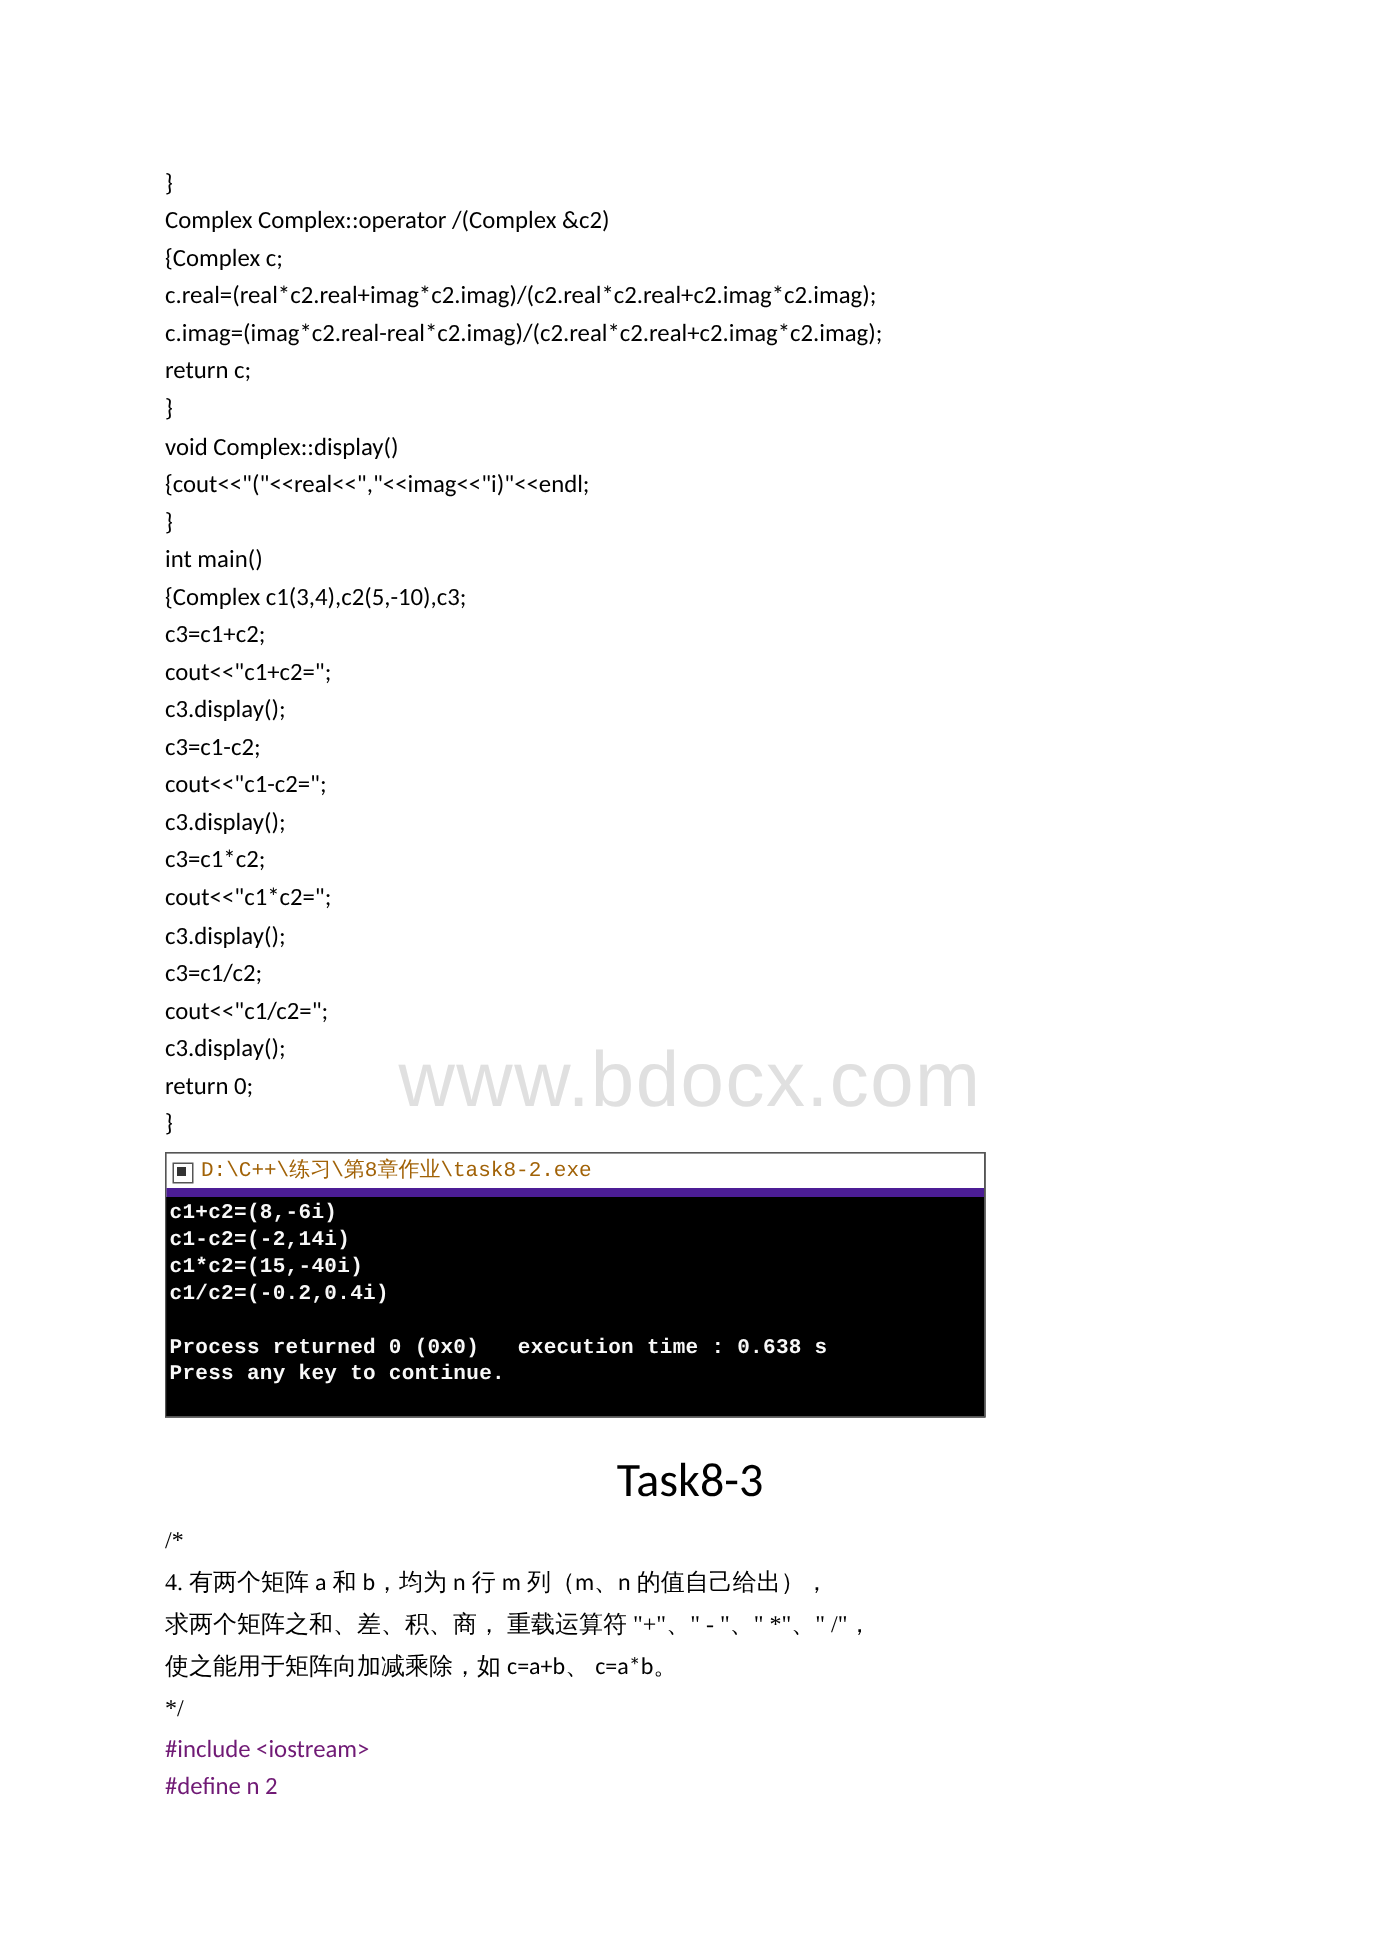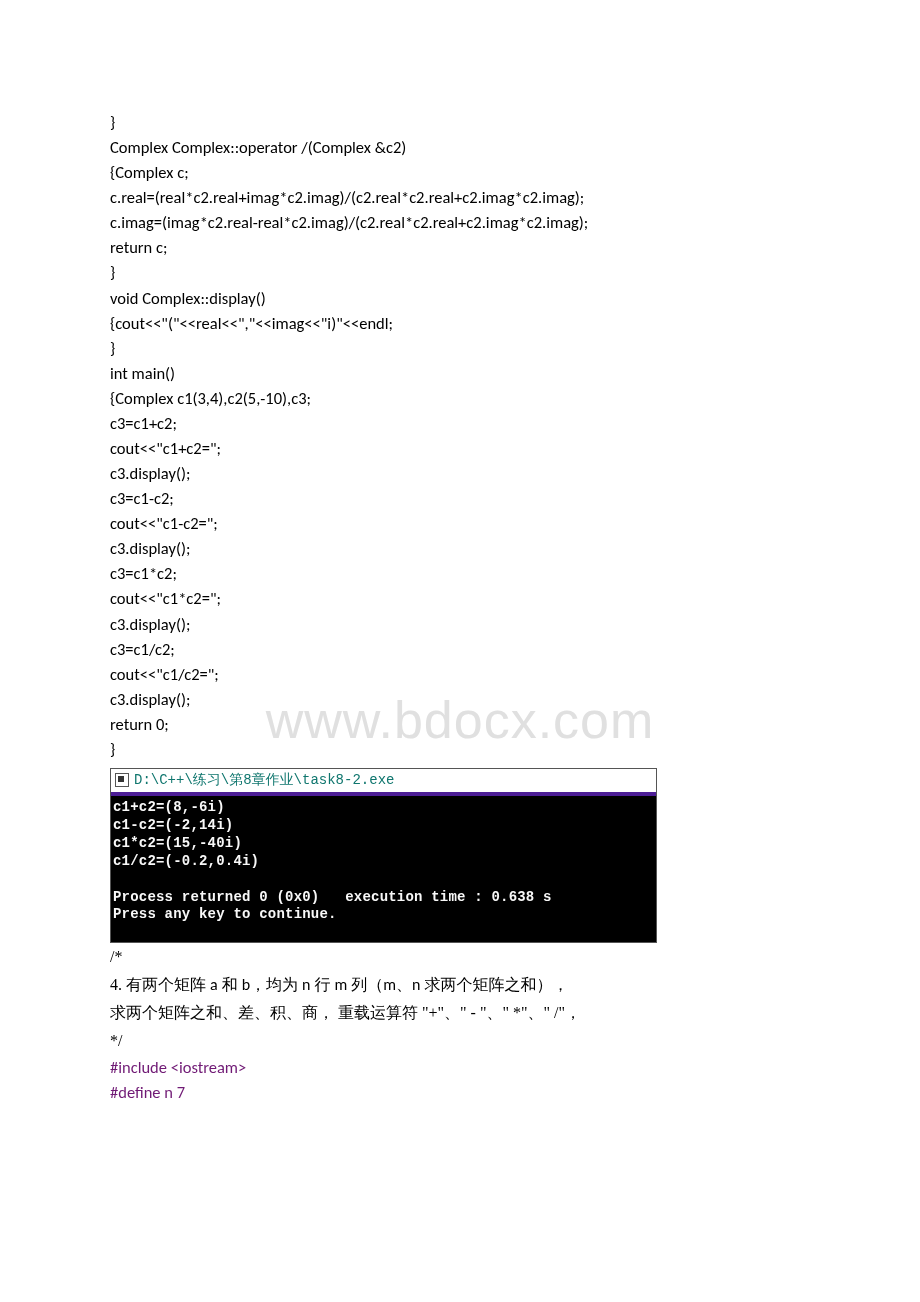--- a/index.html
+++ b/index.html
@@ -39,26 +39,26 @@
   }
   .console-window {
     width: 545px;
     margin-top: 6px;
     border: 1px solid #555;
     background: #000;
     font-family: "Courier New", monospace;
   }
   .console-title {
     background: #fff;
-    border-bottom: 4px solid #4c1d95;
+    border-bottom: 6px solid #4c1d95;
     padding: 2px 4px 3px 4px;
     font-size: 14px;
-    color: #0f766e;
+    color: #a16207;
     display: flex;
-    align-items: center;
+    align-items: flex-end;
     gap: 5px;
     font-family: SimSun, "Courier New", monospace;
   }
   .console-icon {
     width: 14px;
     height: 14px;
     border: 1px solid #555;
     background: #fff;
     display: inline-block;
     position: relative;
@@ -145,25 +145,29 @@
       </div>
       <div class="console-body" id="console-body">c1+c2=(8,-6i)
 c1-c2=(-2,14i)
 c1*c2=(15,-40i)
 c1/c2=(-0.2,0.4i)
 
 Process returned 0 (0x0)   execution time : 0.638 s
 Press any key to continue.</div>
     </div>
 
+    <div class="heading">Task8-3</div>
 
     <div class="cn-text">
       <div>/*</div>
       <div>
-        <span>4.    有两个矩阵 </span><span class="lat">a</span><span> 和 </span><span class="lat">b</span><span>，均为 </span><span class="lat">n</span><span> 行 </span><span class="lat">m</span><span> 列（</span><span class="lat">m、n</span><span> 求两个矩阵之和），</span>
+        <span>4.    有两个矩阵 </span><span class="lat">a</span><span> 和 </span><span class="lat">b</span><span>，均为 </span><span class="lat">n</span><span> 行 </span><span class="lat">m</span><span> 列（</span><span class="lat">m、n</span><span> 的值自己给出），</span>
       </div>
       <div>求两个矩阵之和、差、积、商，  重载运算符 "+"、" - "、" *"、" /"，</div>
+      <div>
+        <span>使之能用于矩阵向加减乘除，如 </span><span class="lat">c=a+b</span><span>、  </span><span class="lat">c=a*b</span><span>。</span>
+      </div>
       <div>*/</div>
       <div class="end-code">#include &lt;iostream&gt;</div>
-      <div class="end-code">#define n 7</div>
+      <div class="end-code">#define n 2</div>
     </div>
   </div>
 </div>
 
 </body></html>

